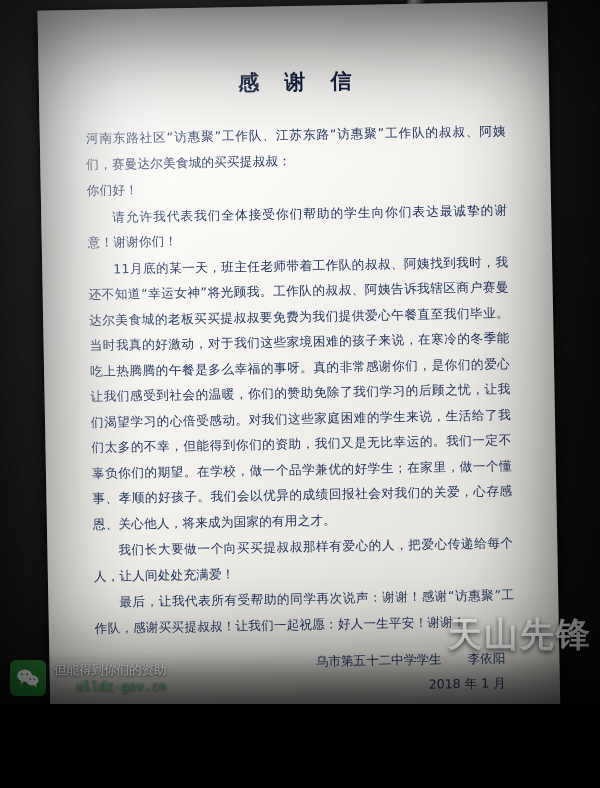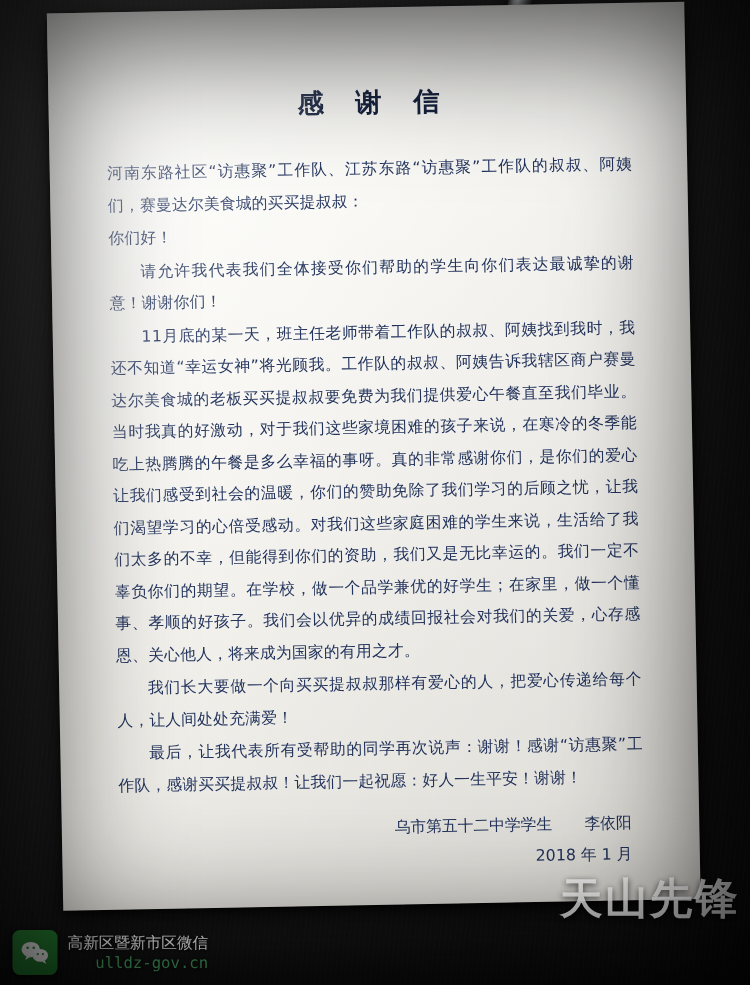--- a/index.html
+++ b/index.html
@@ -9,21 +9,21 @@
   }
   body {
     width: 600px;
     height: 788px;
     overflow: hidden;
     font-family: "DejaVu Sans", "Liberation Sans", sans-serif;
   }
   .scene {
     position: relative;
     width: 600px;
-    height: 788px;
+    height: 704px;
     background: #1a1a1a;
     overflow: hidden;
   }
   
   .desk {
     position: absolute;
     inset: 0;
     background:
       radial-gradient(ellipse at 30% 10%, #4a4a4a 0%, #2a2a2a 40%, #141414 75%, #0b0b0b 100%);
   }
@@ -261,19 +261,19 @@
         <polygon points="5.5,12.4 4.2,16 8.0,13.6" fill="#ffffff"></polygon>
         <circle cx="6.1" cy="6.2" r="1.05" fill="#2e8f3a"></circle>
         <circle cx="11.0" cy="6.2" r="1.05" fill="#2e8f3a"></circle>
         <ellipse cx="16.2" cy="12.3" rx="6.2" ry="5.1" fill="#ffffff"></ellipse>
         <polygon points="19.6,16.2 21.2,19.2 17.8,17.3" fill="#ffffff"></polygon>
         <circle cx="14.2" cy="11.2" r="0.9" fill="#2e8f3a"></circle>
         <circle cx="18.3" cy="11.2" r="0.9" fill="#2e8f3a"></circle>
       </svg>
     </div>
     <div class="wechat-text">
-      <div class="wechat-name">高新区暨新市区微信</div>
+      <div class="wechat-name">但能得到你们的资助</div>
       <div class="wechat-url">ulldz-gov.cn</div>
     </div>
   </div>
 
   <div class="vignette"></div>
 </div>
 
 </body></html>

